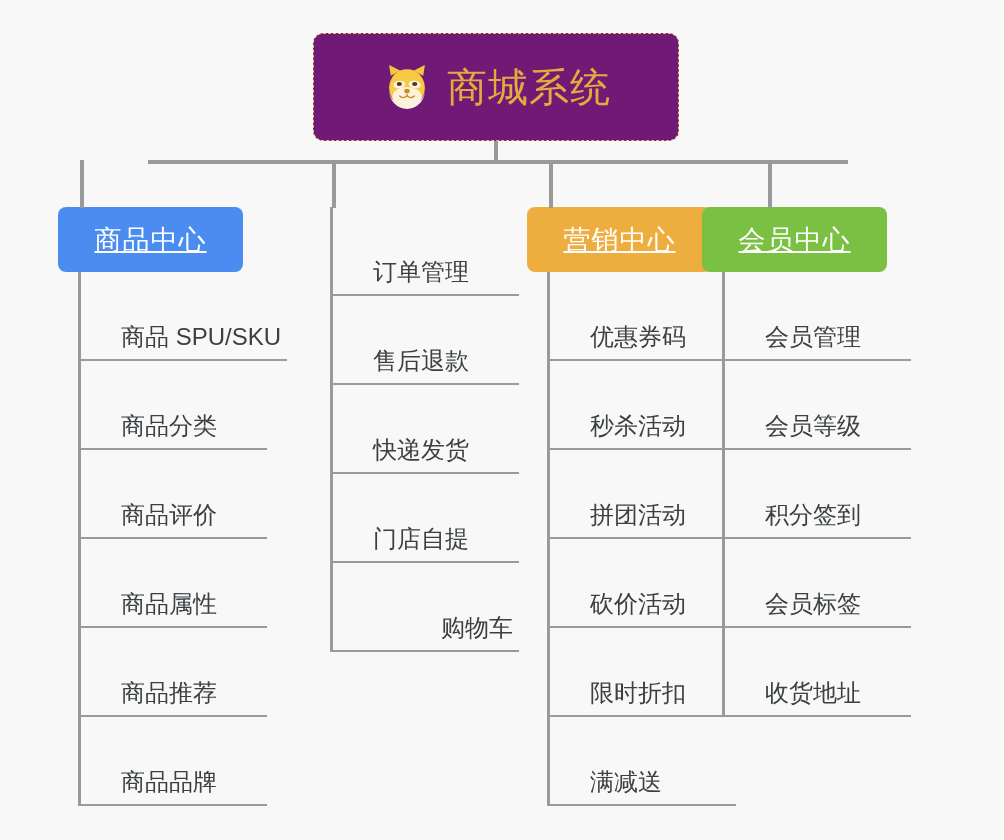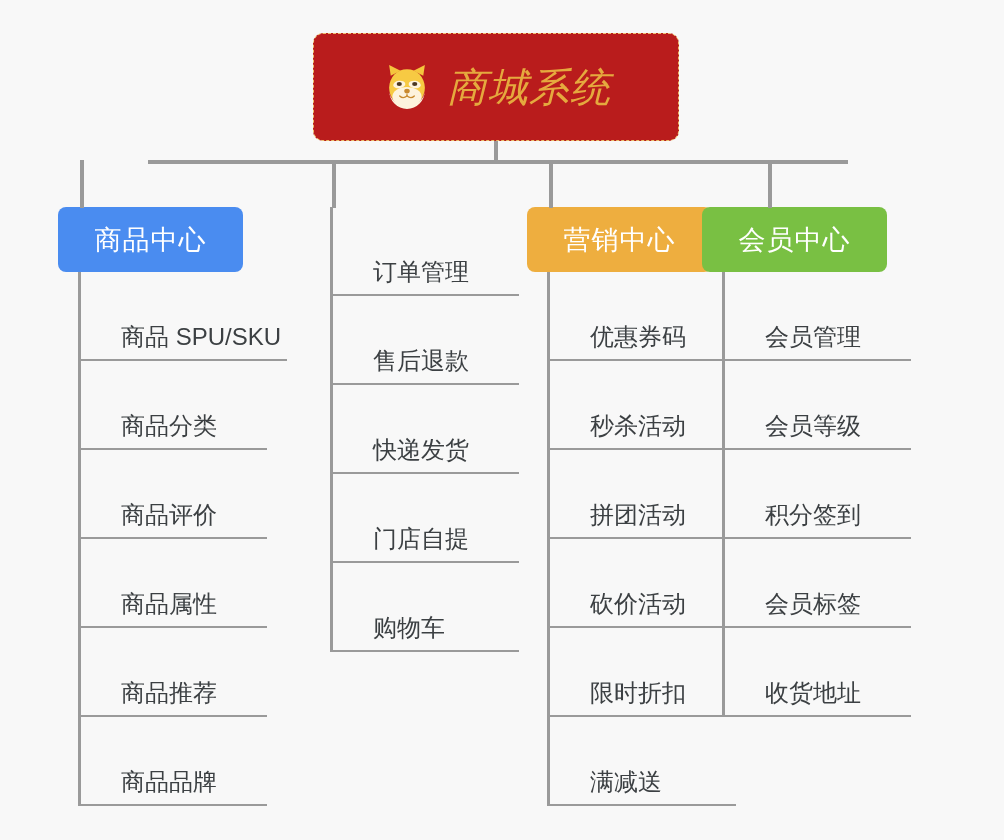--- a/index.html
+++ b/index.html
@@ -21,28 +21,27 @@
   }
 
   
   .root-node {
     position: absolute;
     left: 313px;
     top: 33px;
     width: 366px;
     height: 108px;
     box-sizing: border-box;
-    background: #b91c1c;
+    background: #701a75;
     border: 1.5px dashed #edbf6a;
     border-radius: 10px;
     display: flex;
     align-items: center;
     justify-content: center;
     gap: 14px;
-    font-style: italic;
   }
   .root-emoji {
     width: 52px;
     height: 52px;
     flex: 0 0 auto;
     display: block;
   }
   .root-title {
     font-size: 40px;
     line-height: 1;
@@ -83,20 +82,21 @@
     box-sizing: border-box;
     height: 65px;
     border-radius: 8px;
     display: flex;
     align-items: center;
     justify-content: center;
     color: #ffffff;
     font-size: 27px;
     letter-spacing: 1px;
     white-space: nowrap;
+    text-decoration: underline;
   }
 
   
   .leaf-list {
     position: relative;
     margin-top: 0;
     padding-left: 0;
     border-left: 3px solid #9a9a9a;
   }
 
@@ -184,21 +184,21 @@
           <div class="leaf-item">
             <div class="leaf-label" style="width: 166px;">售后退款</div>
           </div>
           <div class="leaf-item">
             <div class="leaf-label" style="width: 166px;">快递发货</div>
           </div>
           <div class="leaf-item">
             <div class="leaf-label" style="width: 166px;">门店自提</div>
           </div>
           <div class="leaf-item">
-            <div class="leaf-label" style="width: 142px;">购物车</div>
+            <div class="leaf-label" style="width: 142px; text-align: right;">购物车</div>
           </div>
         </div>
       </div>
       <div class="branch" style="left: 527px;">
         <div class="branch-header" style="width: 185px; background: rgb(238, 174, 63);">营销中心</div>
         <div class="leaf-list" style="margin-left: 20px;">
           <div class="leaf-item">
             <div class="leaf-label" style="width: 166px;">优惠券码</div>
           </div>
           <div class="leaf-item">

